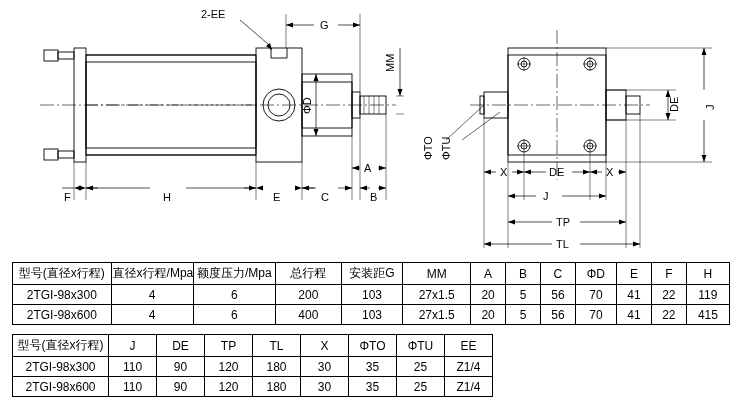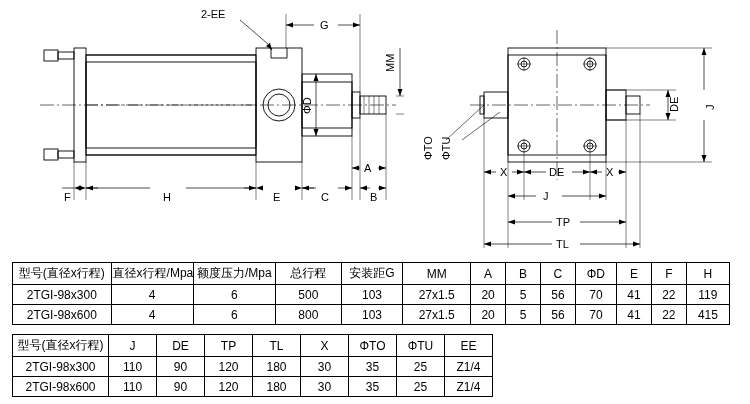--- a/index.html
+++ b/index.html
@@ -297,36 +297,36 @@
         <td>E</td>
         <td>F</td>
         <td>H</td>
       </tr>
     </thead>
     <tbody>
       <tr>
         <td>2TGI-98x300</td>
         <td>4</td>
         <td>6</td>
-        <td>500</td>
+        <td>200</td>
         <td>103</td>
         <td>27x1.5</td>
         <td>20</td>
         <td>5</td>
         <td>56</td>
         <td>70</td>
         <td>41</td>
         <td>22</td>
         <td>119</td>
       </tr>
       <tr>
         <td>2TGI-98x600</td>
         <td>4</td>
         <td>6</td>
-        <td>800</td>
+        <td>400</td>
         <td>103</td>
         <td>27x1.5</td>
         <td>20</td>
         <td>5</td>
         <td>56</td>
         <td>70</td>
         <td>41</td>
         <td>22</td>
         <td>415</td>
       </tr>

